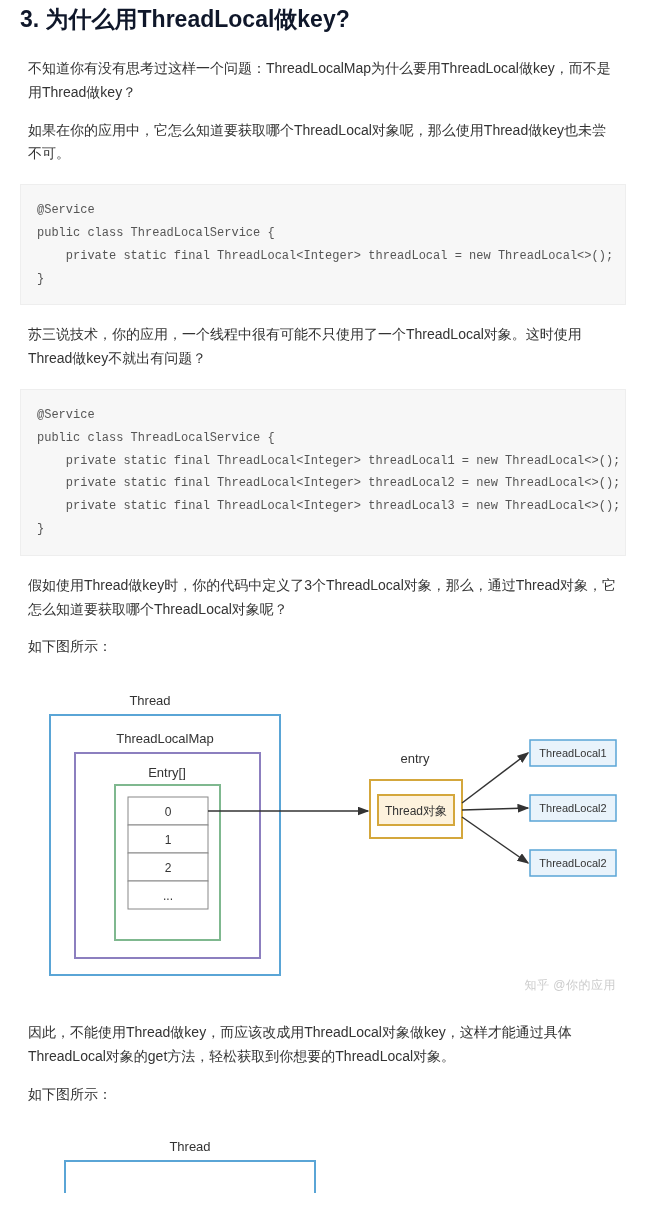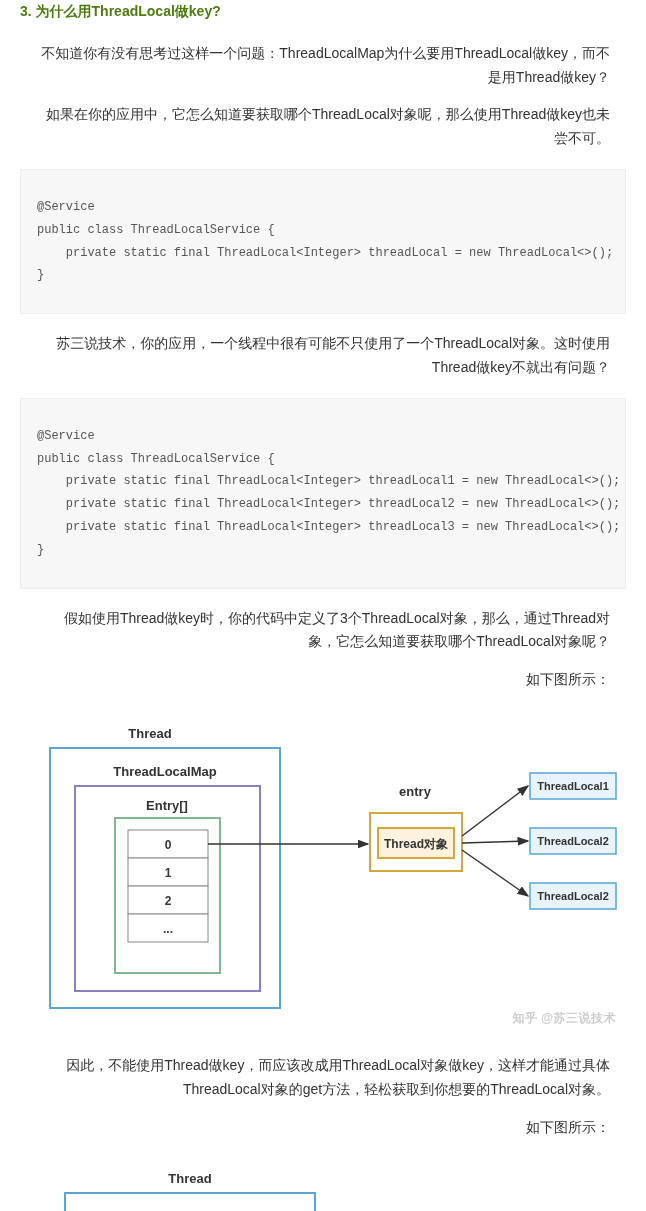--- a/index.html
+++ b/index.html
@@ -7,48 +7,46 @@
     margin: 0;
     padding: 0 20px;
     font-family: -apple-system, BlinkMacSystemFont, "Helvetica Neue", "PingFang SC", "Microsoft YaHei", sans-serif;
     font-size: 14px;
     line-height: 1.7;
     color: #333;
     width: 646px;
     background: #fff;
   }
   h3 {
-    font-size: 14px;
+    font-size: 23px;
     font-weight: 700;
     margin: 0 0 18px 0;
-    color: #4d7c0f;
+    color: #0f172a;
   }
   p {
-    margin: 14px 16px;
+    margin: 14px 8px;
     color: #333;
-    text-align: right;
   }
   .code-block {
     background: #f7f7f7;
     border: 1px solid #eee;
-    padding: 26px 16px;
+    padding: 14px 16px;
     margin: 18px 0;
     font-family: Menlo, Monaco, "Courier New", monospace;
     font-size: 12px;
     line-height: 1.9;
     white-space: pre;
     color: #555;
     overflow-x: auto;
   }
   .diagram-wrap {
     background: #fff;
     margin: 18px 0 22px 0;
     padding: 8px 0 4px 0;
     position: relative;
-    font-weight: bold;
   }
   .diagram-svg { display: block; }
   .watermark {
     position: absolute;
     right: 10px;
     bottom: 4px;
     font-size: 12px;
     color: #ccc;
     letter-spacing: 0.5px;
   }
@@ -126,21 +124,21 @@
       <text x="553" y="127" font-size="11" text-anchor="middle" fill="#333">ThreadLocal2</text>
 
       <rect x="510" y="165" width="86" height="26" fill="#e9f3fb" stroke="#5aa5d6" stroke-width="1.5"></rect>
       <text x="553" y="182" font-size="11" text-anchor="middle" fill="#333">ThreadLocal2</text>
     </g>
 
     <line x1="442" y1="118" x2="508" y2="68" stroke="#333" stroke-width="1.5" marker-end="url(#arrow)"></line>
     <line x1="442" y1="125" x2="508" y2="123" stroke="#333" stroke-width="1.5" marker-end="url(#arrow)"></line>
     <line x1="442" y1="132" x2="508" y2="178" stroke="#333" stroke-width="1.5" marker-end="url(#arrow)"></line>
   </svg>
-  <div class="watermark">知乎 @苏三说技术</div>
+  <div class="watermark">知乎 @你的应用</div>
 </div>
 
 <p>因此，不能使用Thread做key，而应该改成用ThreadLocal对象做key，这样才能通过具体ThreadLocal对象的get方法，轻松获取到你想要的ThreadLocal对象。</p>
 <p>如下图所示：</p>
 
 <div class="diagram-wrap" style="margin-bottom:0;">
   <svg class="diagram-svg" width="606" height="60" viewBox="0 0 606 60">
     <text x="170" y="18" font-size="13" fill="#333" text-anchor="middle">Thread</text>
     <rect x="45" y="28" width="250" height="60" fill="none" stroke="#5aa5d6" stroke-width="2"></rect>
   </svg>

